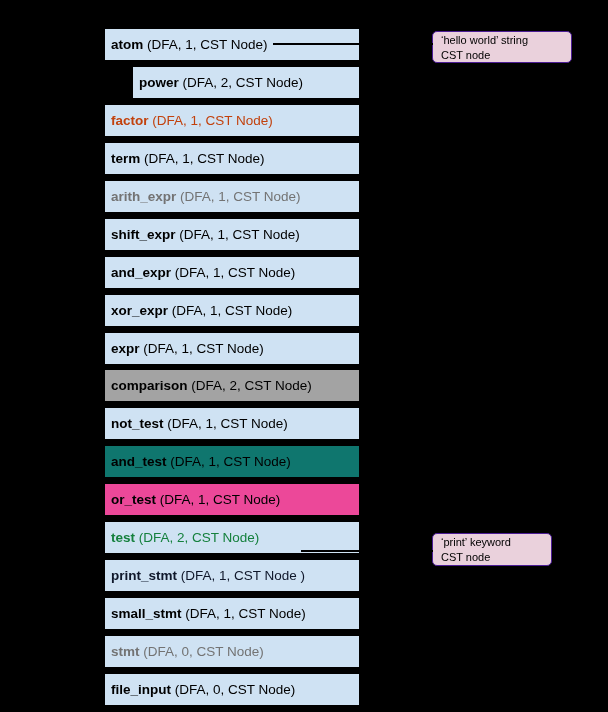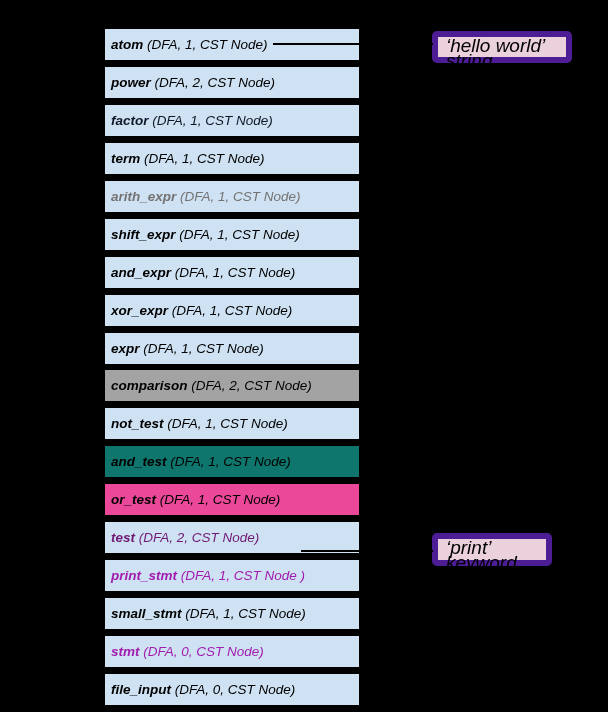--- a/index.html
+++ b/index.html
@@ -1,55 +1,55 @@
 <!DOCTYPE html>
 <html><head>
 <meta charset="utf-8">
 <style>
   html,body{margin:0;padding:0;background:#000;}
   .canvas{
     position:relative;width:608px;height:712px;background:#000;
-    font-family:"Liberation Sans",sans-serif;overflow:hidden;font-style:italic;
+    font-family:"Liberation Sans",sans-serif;overflow:hidden;
   }
   .stack{
     position:absolute;left:103px;top:27px;width:258px;height:680px;
     display:flex;flex-direction:column;justify-content:space-between;
   }
   .row{
     box-sizing:border-box;height:35px;flex:none;
     background:#cfe2f3;border:2px solid #000;
     display:flex;align-items:center;padding-left:6px;
   }
   .row-label{font-size:13.5px;color:#000;white-space:pre;}
   .row-name{font-weight:bold;}
   .callout{
     position:absolute;box-sizing:border-box;
-    background:#ead1dc;border:6px solid #4c1d95;border-radius:5px;
-    color:#000;font-size:19px;line-height:15px;padding:1px 4px 0 8px;
+    background:#ead1dc;border:1px solid #4c1d95;border-radius:5px;
+    color:#000;font-size:11px;line-height:15px;padding:1px 4px 0 8px;
   }
   .callout-hello{left:432px;top:31px;width:140px;height:32px;}
   .callout-print{left:432px;top:533px;width:120px;height:33px;}
   .connector{position:absolute;height:2px;background:#000;z-index:3;}
   .connector-hello{left:273px;top:43px;width:160px;}
   .connector-print{left:301px;top:550px;width:132px;}
 </style>
 </head>
 <body>
 
 <div class="canvas" style="background: rgb(0, 0, 0);">
 
   <div class="stack">
       <div class="row" style="background: rgb(207, 226, 243); border-color: rgb(0, 0, 0);">
         <span class="row-label" style="color: rgb(0, 0, 0);"><span class="row-name">atom</span><span class="row-rest"> (DFA, 1, CST Node)</span></span>
       </div>
-      <div class="row" style="background: rgb(207, 226, 243); border-color: rgb(0, 0, 0);">
+      <div class="row" style="background: rgb(207, 226, 243); border-color: rgb(0, 0, 0); margin-left: 28px;">
         <span class="row-label" style="color: rgb(0, 0, 0);"><span class="row-name">power</span><span class="row-rest"> (DFA, 2, CST Node)</span></span>
       </div>
       <div class="row" style="background: rgb(207, 226, 243); border-color: rgb(0, 0, 0);">
-        <span class="row-label" style="color: #0f172a;"><span class="row-name">factor</span><span class="row-rest"> (DFA, 1, CST Node)</span></span>
+        <span class="row-label" style="color: #c2410c;"><span class="row-name">factor</span><span class="row-rest"> (DFA, 1, CST Node)</span></span>
       </div>
       <div class="row" style="background: rgb(207, 226, 243); border-color: rgb(0, 0, 0);">
         <span class="row-label" style="color: rgb(0, 0, 0);"><span class="row-name">term</span><span class="row-rest"> (DFA, 1, CST Node)</span></span>
       </div>
       <div class="row" style="background: rgb(207, 226, 243); border-color: rgb(0, 0, 0);">
         <span class="row-label" style="color: #737373;"><span class="row-name">arith_expr</span><span class="row-rest"> (DFA, 1, CST Node)</span></span>
       </div>
       <div class="row" style="background: rgb(207, 226, 243); border-color: rgb(0, 0, 0);">
         <span class="row-label" style="color: rgb(0, 0, 0);"><span class="row-name">shift_expr</span><span class="row-rest"> (DFA, 1, CST Node)</span></span>
       </div>
@@ -68,30 +68,30 @@
       <div class="row" style="background: rgb(207, 226, 243); border-color: rgb(0, 0, 0);">
         <span class="row-label" style="color: rgb(0, 0, 0); text-align: right;"><span class="row-name">not_test</span><span class="row-rest"> (DFA, 1, CST Node)</span></span>
       </div>
       <div class="row" style="background: #0f766e; border-color: rgb(0, 0, 0);">
         <span class="row-label" style="color: rgb(0, 0, 0);"><span class="row-name">and_test</span><span class="row-rest"> (DFA, 1, CST Node)</span></span>
       </div>
       <div class="row" style="background: #ec4899; border-color: rgb(0, 0, 0);">
         <span class="row-label" style="color: rgb(0, 0, 0);"><span class="row-name">or_test</span><span class="row-rest"> (DFA, 1, CST Node)</span></span>
       </div>
       <div class="row" style="background: rgb(207, 226, 243); border-color: rgb(0, 0, 0);">
-        <span class="row-label" style="color: #701a75;"><span class="row-name">test</span><span class="row-rest"> (DFA, 2, CST Node)</span></span>
+        <span class="row-label" style="color: #15803d;"><span class="row-name">test</span><span class="row-rest"> (DFA, 2, CST Node)</span></span>
       </div>
       <div class="row" style="background: rgb(207, 226, 243); border-color: rgb(0, 0, 0);">
-        <span class="row-label" style="color: #a21caf;"><span class="row-name">print_stmt</span><span class="row-rest"> (DFA, 1, CST Node )</span></span>
+        <span class="row-label" style="color: #0f172a;"><span class="row-name">print_stmt</span><span class="row-rest"> (DFA, 1, CST Node )</span></span>
       </div>
       <div class="row" style="background: rgb(207, 226, 243); border-color: rgb(0, 0, 0);">
         <span class="row-label" style="color: rgb(0, 0, 0);"><span class="row-name">small_stmt</span><span class="row-rest"> (DFA, 1, CST Node)</span></span>
       </div>
       <div class="row" style="background: rgb(207, 226, 243); border-color: rgb(0, 0, 0);">
-        <span class="row-label" style="color: #a21caf;"><span class="row-name">stmt</span><span class="row-rest"> (DFA, 0, CST Node)</span></span>
+        <span class="row-label" style="color: #737373;"><span class="row-name">stmt</span><span class="row-rest"> (DFA, 0, CST Node)</span></span>
       </div>
       <div class="row" style="background: rgb(207, 226, 243); border-color: rgb(0, 0, 0);">
         <span class="row-label" style="color: rgb(0, 0, 0);"><span class="row-name">file_input</span><span class="row-rest"> (DFA, 0, CST Node)</span></span>
       </div>
     </div>
 
   <div class="connector connector-hello"></div>
   <div class="connector connector-print"></div>
 
   <div class="callout callout-hello" style="background: rgb(234, 209, 220);">

